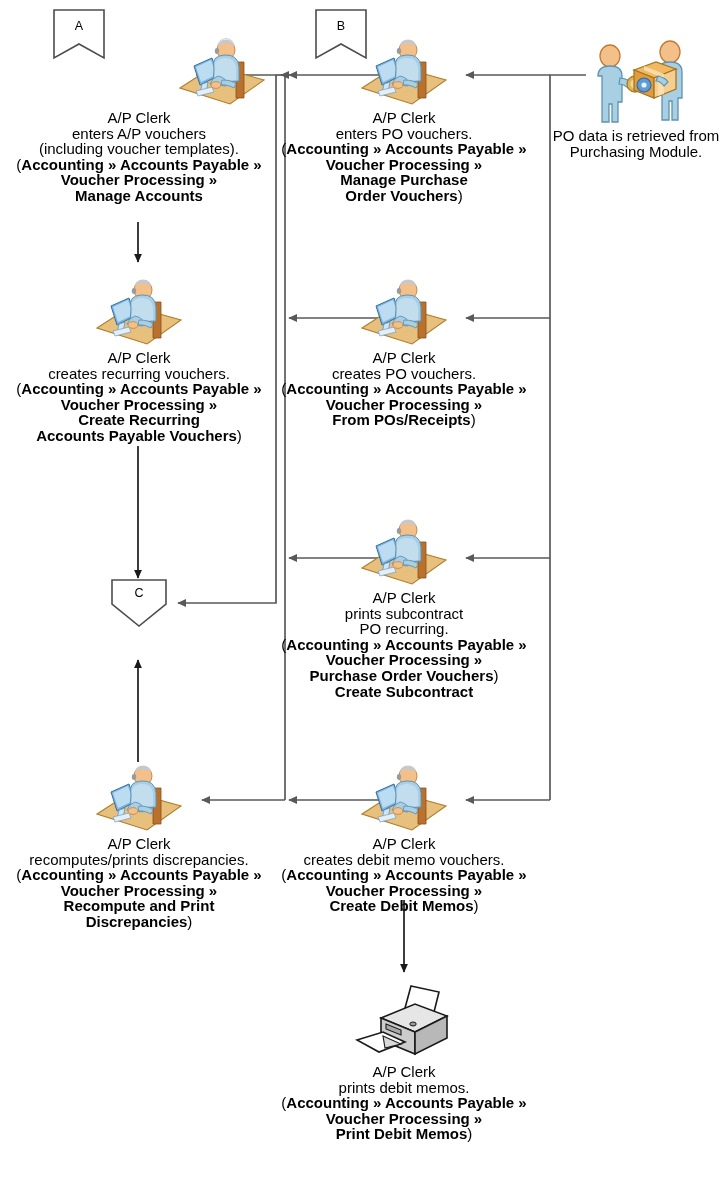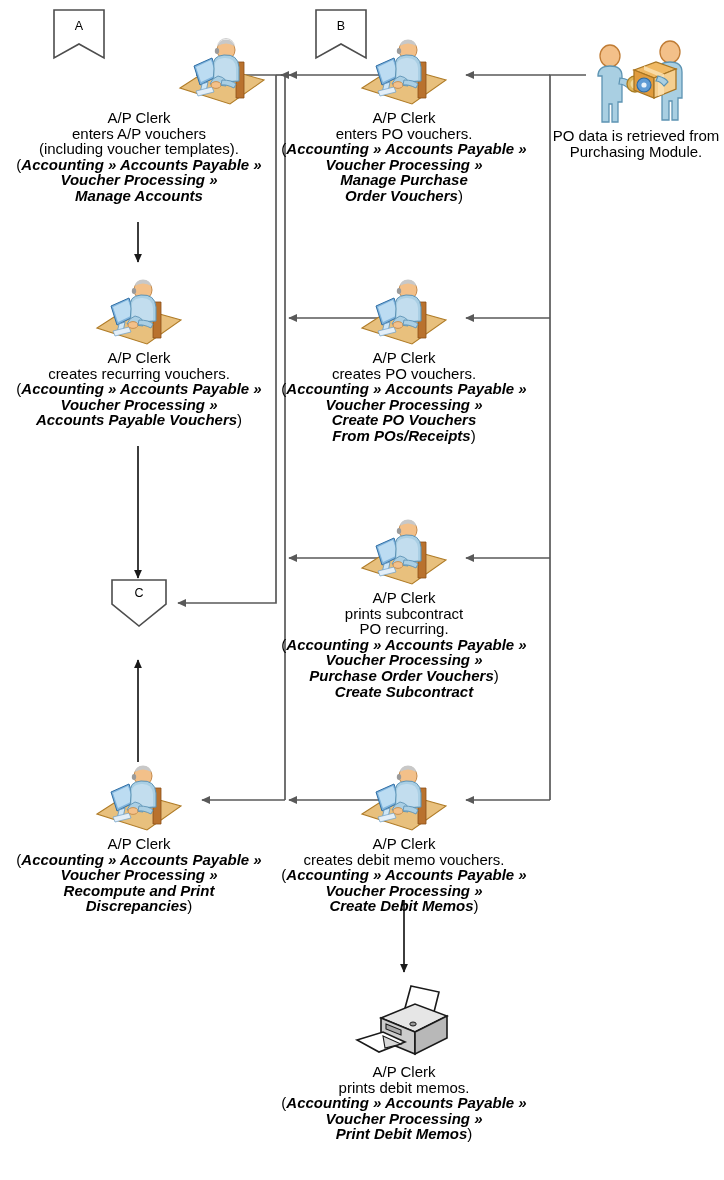--- a/index.html
+++ b/index.html
@@ -20,21 +20,21 @@
     position:absolute;
     text-align:center;
   }
   .node-caption{
     font-size:15px;
     line-height:15.6px;
     color:#000;
     white-space:normal;
   }
   .cap-line{display:block;}
-  .cap-line b{font-weight:bold;font-style:italic;}
+  .cap-line b{font-weight:bold;}
   
   .banner{
     position:absolute;
     width:54px;height:52px;
   }
   .banner .lbl{
     position:absolute;
     top:11px;left:0;width:100%;
     text-align:center;
     font-size:12.5px;
@@ -263,20 +263,21 @@
         <path d="M44,40 q-6,2 -8,8 l16,2 q2,-8 -8,-10 z" fill="#aacfe4" stroke="#5d93b5" stroke-width="0.9"></path>
         <ellipse cx="42" cy="49" rx="5" ry="3.4" fill="#f3c089" stroke="#c48a4a" stroke-width="0.9"></ellipse>
         <path d="M48,44 q10,0 14,4 l-2,4 q-8,-4 -13,-3 z" fill="#aacfe4" stroke="#5d93b5" stroke-width="0.9"></path>
       </svg>
     </div>
     <div class="node-caption">
         <span class="cap-line">A/P Clerk</span>
         <span class="cap-line">creates recurring vouchers.</span>
         <span class="cap-line">(<b>Accounting » Accounts Payable »</b></span>
         <span class="cap-line"><b>Voucher Processing »</b></span>
+        <span class="cap-line"><b>Create Recurring</b></span>
         <span class="cap-line"><b>Accounts Payable Vouchers</b>)</span>
       </div>
   </div>
 
   <div class="node" style="left:280px;top:276px;width:248px;">
     <div class="icon-clerk" style="position:relative;margin:0 auto;">
       <svg width="96" height="74" viewBox="0 0 96 74">
         <path d="M6,52 L40,30 L90,44 L56,68 Z" fill="#e8c07d" stroke="#b07c28" stroke-width="1.1"></path>
         <path d="M62,26 L70,26 L70,62 L62,62 Z" fill="#b9722e" stroke="#8a4f18" stroke-width="0.8"></path>
         <path d="M20,30 L38,22 L44,40 L26,49 Z" fill="#7fb4dd" stroke="#2f6ea5" stroke-width="1"></path>
@@ -291,21 +292,20 @@
         <path d="M44,40 q-6,2 -8,8 l16,2 q2,-8 -8,-10 z" fill="#aacfe4" stroke="#5d93b5" stroke-width="0.9"></path>
         <ellipse cx="42" cy="49" rx="5" ry="3.4" fill="#f3c089" stroke="#c48a4a" stroke-width="0.9"></ellipse>
         <path d="M48,44 q10,0 14,4 l-2,4 q-8,-4 -13,-3 z" fill="#aacfe4" stroke="#5d93b5" stroke-width="0.9"></path>
       </svg>
     </div>
     <div class="node-caption">
         <span class="cap-line">A/P Clerk</span>
         <span class="cap-line">creates PO vouchers.</span>
         <span class="cap-line">(<b>Accounting » Accounts Payable »</b></span>
         <span class="cap-line"><b>Voucher Processing »</b></span>
-        <span class="cap-line"><b>Create PO Vouchers</b></span>
         <span class="cap-line"><b>From POs/Receipts</b>)</span>
       </div>
   </div>
 
   <div class="node" style="left:280px;top:516px;width:248px;">
     <div class="icon-clerk" style="position:relative;margin:0 auto;">
       <svg width="96" height="74" viewBox="0 0 96 74">
         <path d="M6,52 L40,30 L90,44 L56,68 Z" fill="#e8c07d" stroke="#b07c28" stroke-width="1.1"></path>
         <path d="M62,26 L70,26 L70,62 L62,62 Z" fill="#b9722e" stroke="#8a4f18" stroke-width="0.8"></path>
         <path d="M20,30 L38,22 L44,40 L26,49 Z" fill="#7fb4dd" stroke="#2f6ea5" stroke-width="1"></path>
@@ -347,20 +347,21 @@
         <ellipse cx="43" cy="15" rx="2.2" ry="3" fill="#9a9a9a"></ellipse>
         <path d="M40,32 q-3,-12 10,-13 q14,-1 15,12 l0,14 l-26,2 z" fill="#aacfe4" stroke="#5d93b5" stroke-width="1"></path>
         <path d="M41,33 q-2,-10 9,-11 q11,-1 12,10 l0,12 l-21,1 z" fill="#c2ddee"></path>
         <path d="M44,40 q-6,2 -8,8 l16,2 q2,-8 -8,-10 z" fill="#aacfe4" stroke="#5d93b5" stroke-width="0.9"></path>
         <ellipse cx="42" cy="49" rx="5" ry="3.4" fill="#f3c089" stroke="#c48a4a" stroke-width="0.9"></ellipse>
         <path d="M48,44 q10,0 14,4 l-2,4 q-8,-4 -13,-3 z" fill="#aacfe4" stroke="#5d93b5" stroke-width="0.9"></path>
       </svg>
     </div>
     <div class="node-caption">
         <span class="cap-line">A/P Clerk</span>
+        <span class="cap-line">recomputes/prints discrepancies.</span>
         <span class="cap-line">(<b>Accounting » Accounts Payable »</b></span>
         <span class="cap-line"><b>Voucher Processing »</b></span>
         <span class="cap-line"><b>Recompute and Print</b></span>
         <span class="cap-line"><b>Discrepancies</b>)</span>
       </div>
   </div>
 
   <div class="node" style="left:280px;top:762px;width:248px;">
     <div class="icon-clerk" style="position:relative;margin:0 auto;">
       <svg width="96" height="74" viewBox="0 0 96 74">

